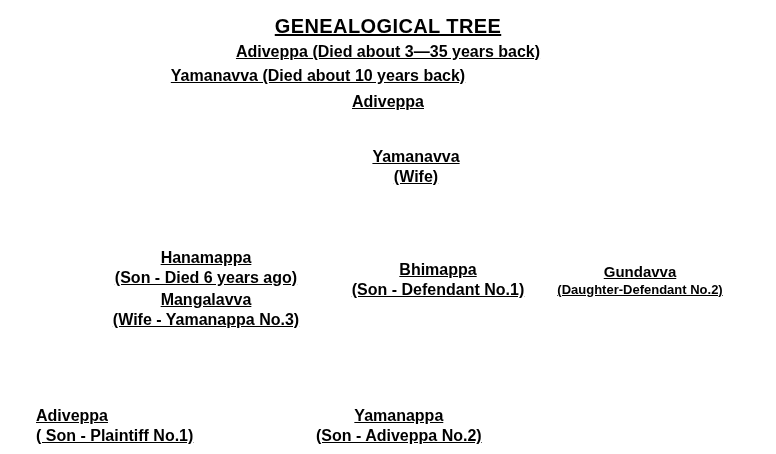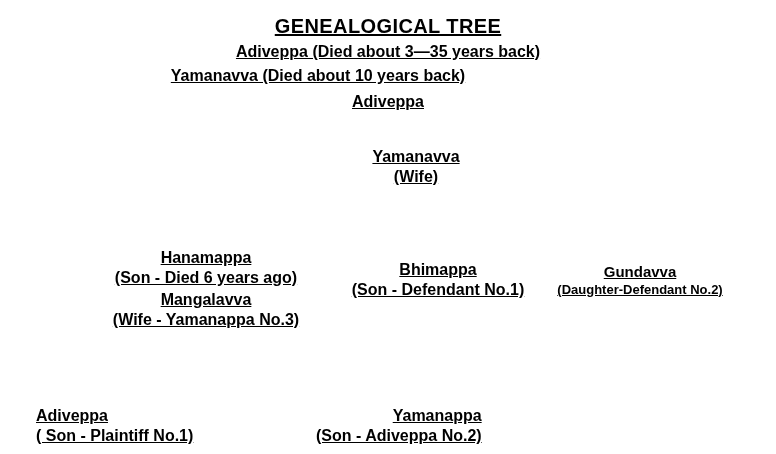--- a/index.html
+++ b/index.html
@@ -84,16 +84,16 @@
 <div class="node" style="left:536px; top:263px; width:208px;">
   <div class="name-sm">Gundavva</div>
   <div class="sub-sm">(Daughter-Defendant No.2)</div>
 </div>
 
 <div class="node" style="left:36px; top:406px; text-align:left;">
   <div class="name">Adiveppa</div>
   <div class="sub">( Son - Plaintiff No.1)</div>
 </div>
 
-<div class="node" style="left:316px; top:406px; text-align:right;">
+<div class="node" style="left:316px; top:406px; text-align:center;">
   <div class="name">Yamanappa</div>
   <div class="sub">(Son - Adiveppa No.2)</div>
 </div>
 
 </body></html>

